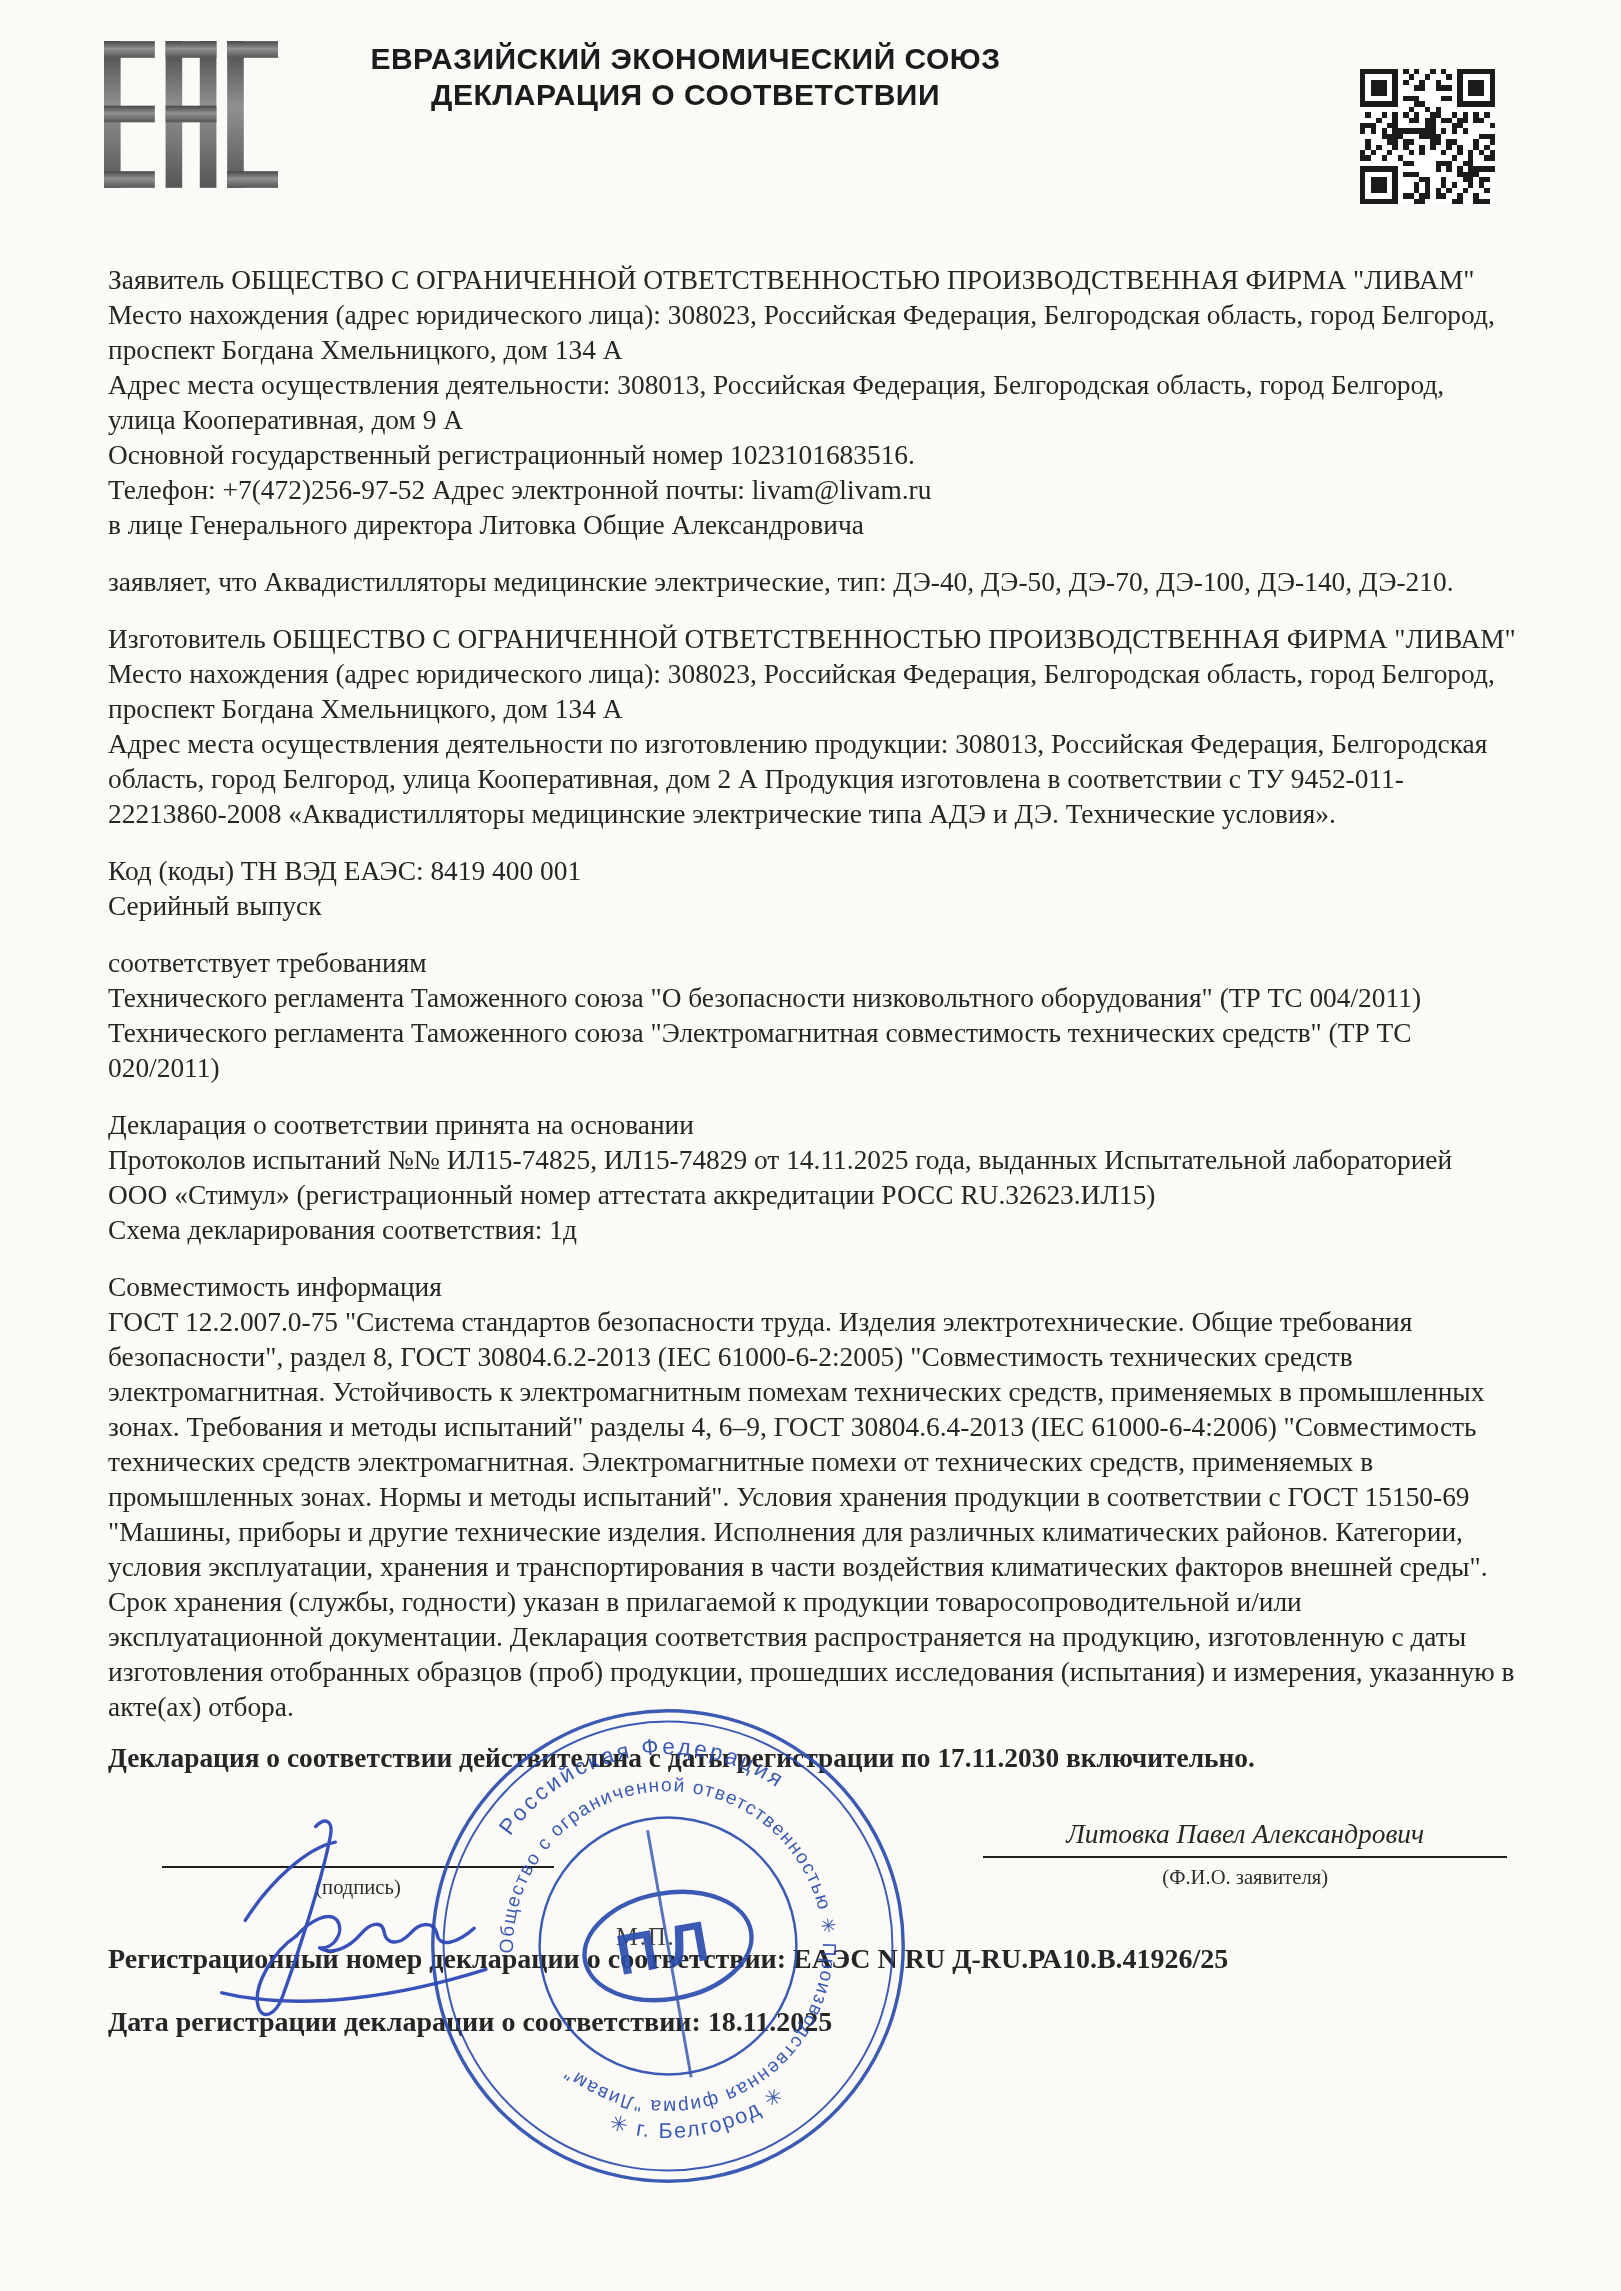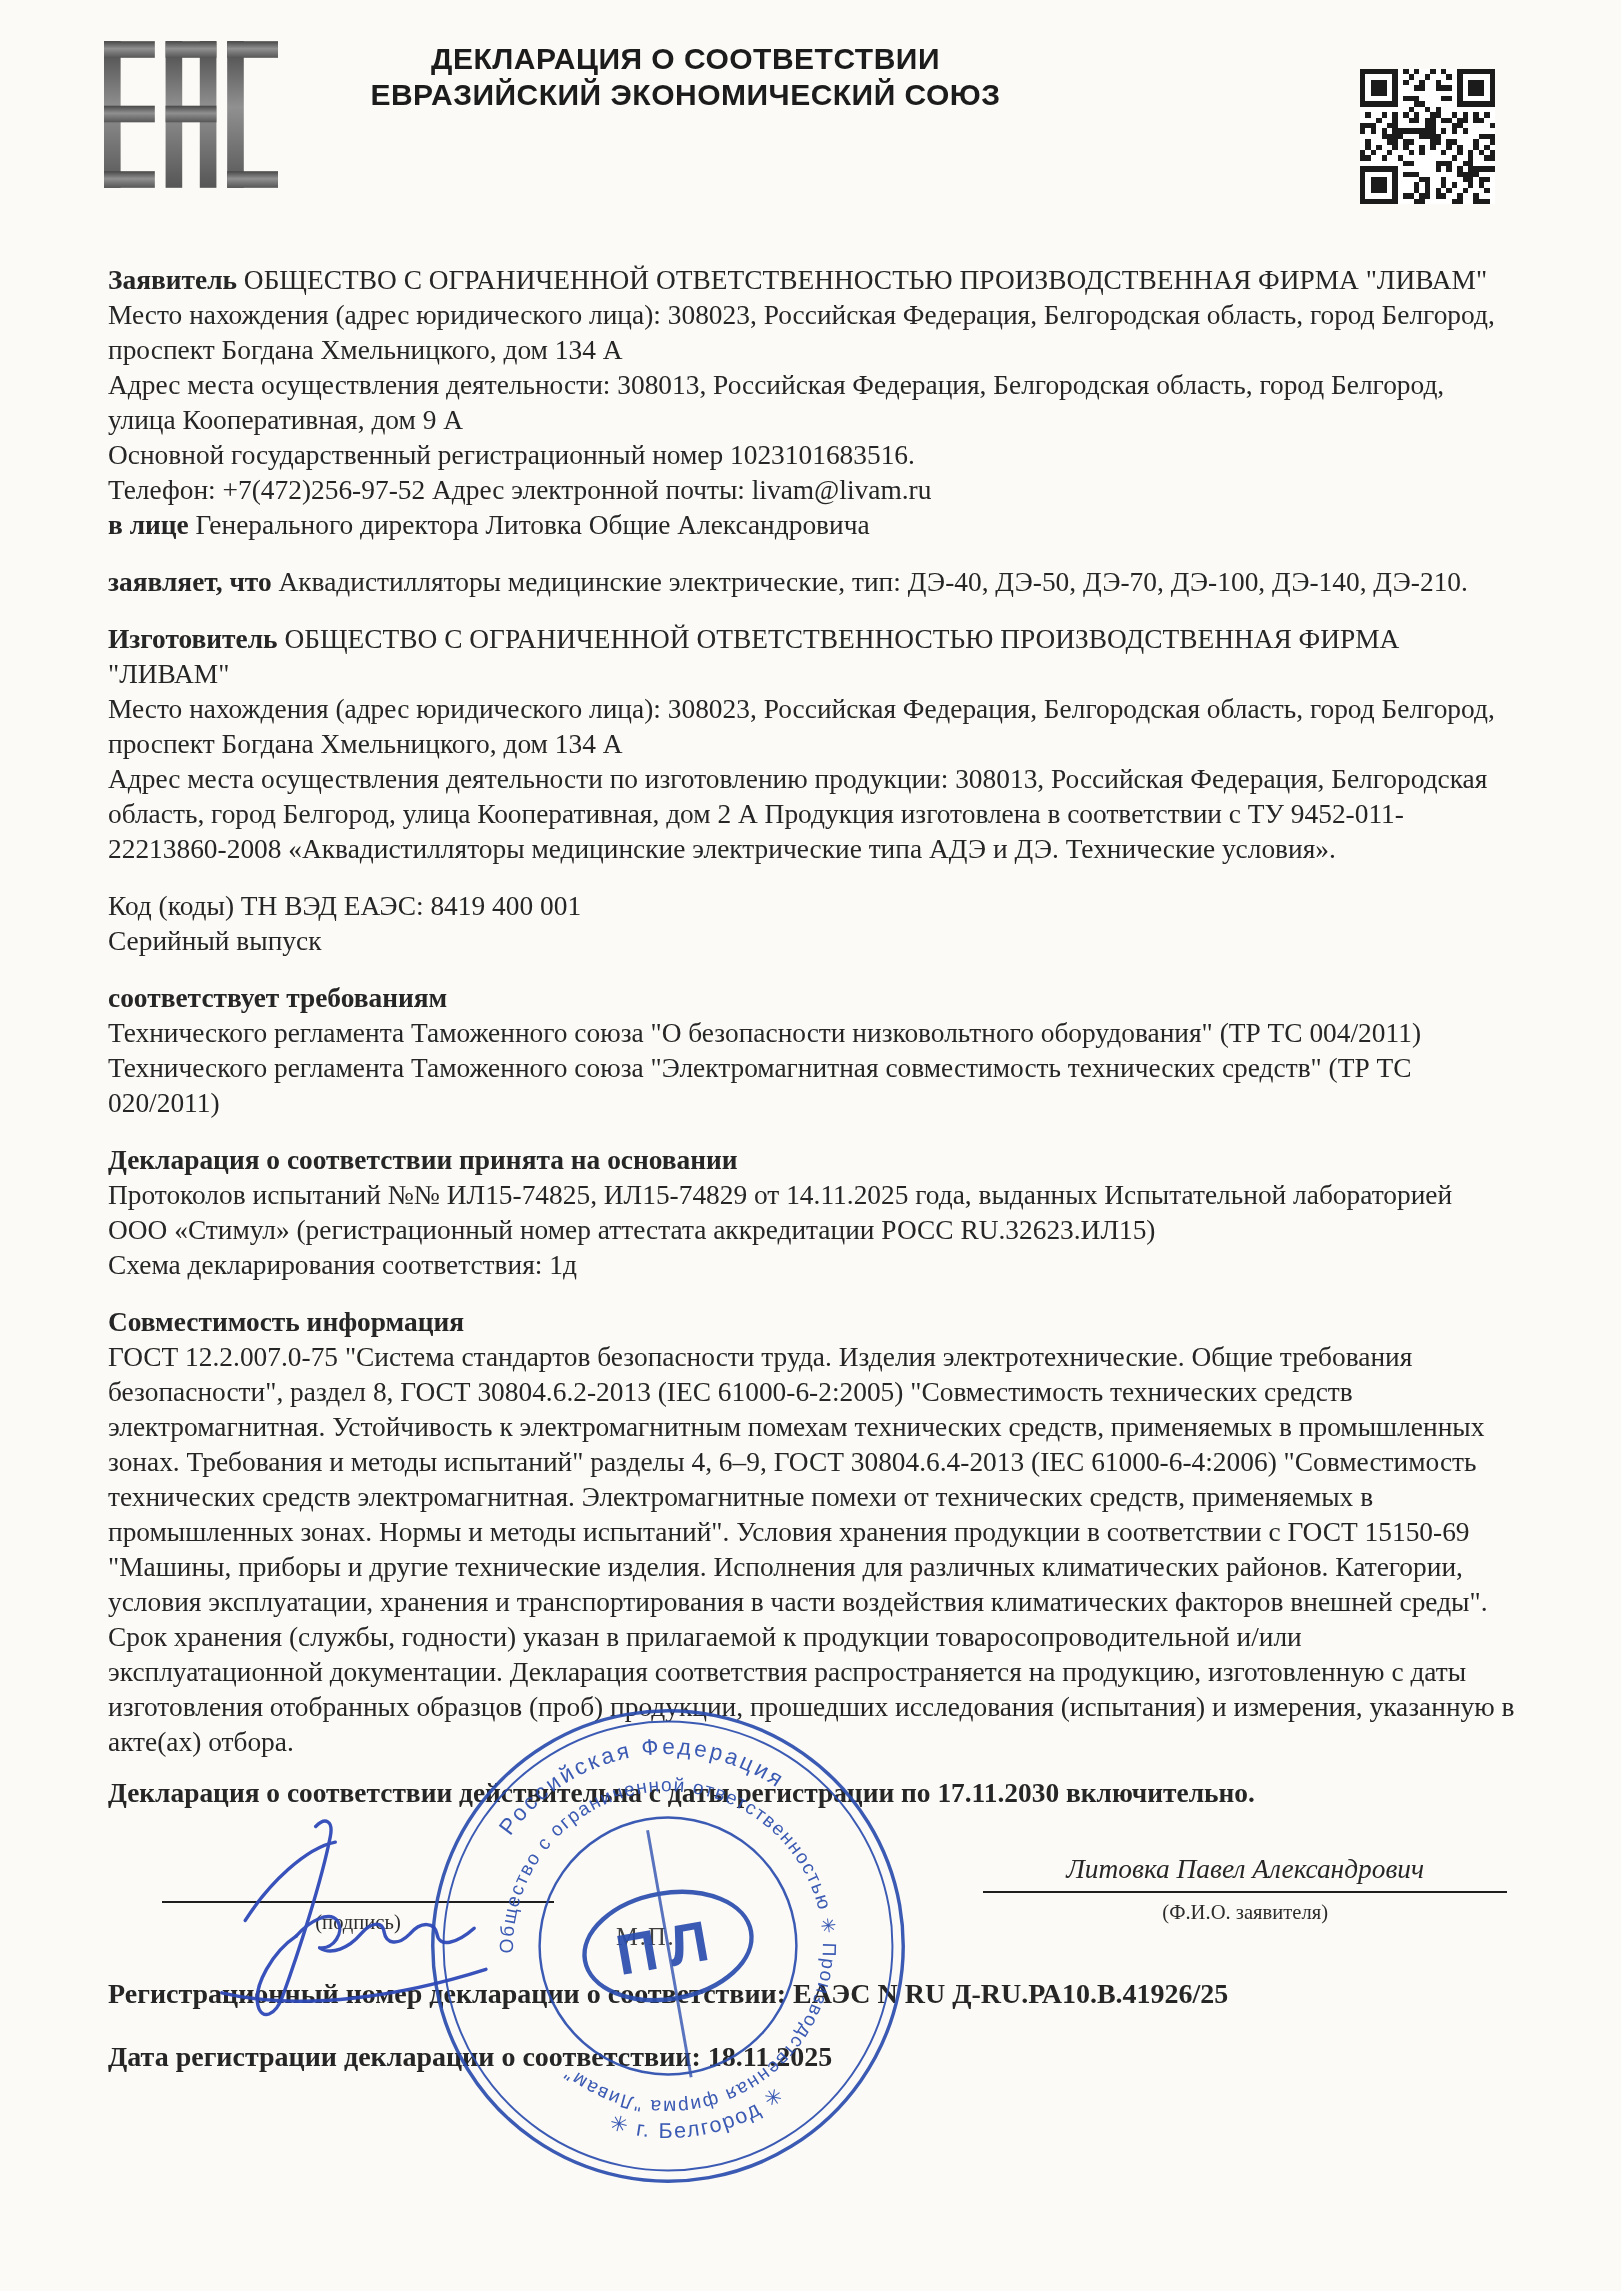--- a/index.html
+++ b/index.html
@@ -21,21 +21,21 @@
     font-weight:700;font-size:30px;line-height:36px;
     color:#1c1c1c;letter-spacing:0.5px;
   }
   .qr{position:absolute;left:1360px;top:69px;}
   
   .content{
     position:absolute;left:108px;top:263px;width:1409px;
     font-size:27.4px;line-height:35px;
   }
   .para{margin:0;}
-  .para .lead{font-weight:700;}
+  .para .lead{font-weight:400;}
   .para.gap{margin-top:22px;}
   .validity{font-weight:700;font-size:27.4px;margin-top:15.7px;}
   
   .sig-row{display:flex;margin-top:19.6px;height:116px;}
   .sig-left{width:392px;margin-left:54px;padding-top:59px;text-align:center;}
   .sig-right{width:524px;margin-left:auto;margin-right:9.8px;text-align:center;padding-top:13.7px;}
   .rule{border-top:2px solid #1e1e1e;height:0;margin:3.9px 0 2px 0;}
   .small-label{font-size:20.6px;color:#2c2c2c;}
   .fio-name{font-size:27.4px;font-style:italic;}
   .reg-line{font-weight:700;font-size:28px;margin-top:21.6px;}
@@ -73,22 +73,22 @@
       <rect x="63" y="0" width="52" height="17"></rect>
       <rect x="63" y="66" width="52" height="17"></rect>
 
       <rect x="126" y="0" width="17" height="150"></rect>
       <rect x="126" y="0" width="52" height="17"></rect>
       <rect x="126" y="133" width="52" height="17"></rect>
     </g>
   </svg>
 
   <div class="doc-title">
+    <div>ЕВРАЗИЙСКИЙ ЭКОНОМИЧЕСКИЙ СОЮЗ</div>
     <div>ДЕКЛАРАЦИЯ О СООТВЕТСТВИИ</div>
-    <div>ЕВРАЗИЙСКИЙ ЭКОНОМИЧЕСКИЙ СОЮЗ</div>
   </div>
 
   <svg class="qr" id="qr-svg" width="135" height="135" viewBox="0 0 25 25" shape-rendering="crispEdges">
       <rect width="25" height="25" fill="#ffffff"></rect>
       <rect x="0" y="0" width="1" height="1" fill="#1b1b1b"></rect>
       <rect x="1" y="0" width="1" height="1" fill="#1b1b1b"></rect>
       <rect x="2" y="0" width="1" height="1" fill="#1b1b1b"></rect>
       <rect x="3" y="0" width="1" height="1" fill="#1b1b1b"></rect>
       <rect x="4" y="0" width="1" height="1" fill="#1b1b1b"></rect>
       <rect x="5" y="0" width="1" height="1" fill="#1b1b1b"></rect>

